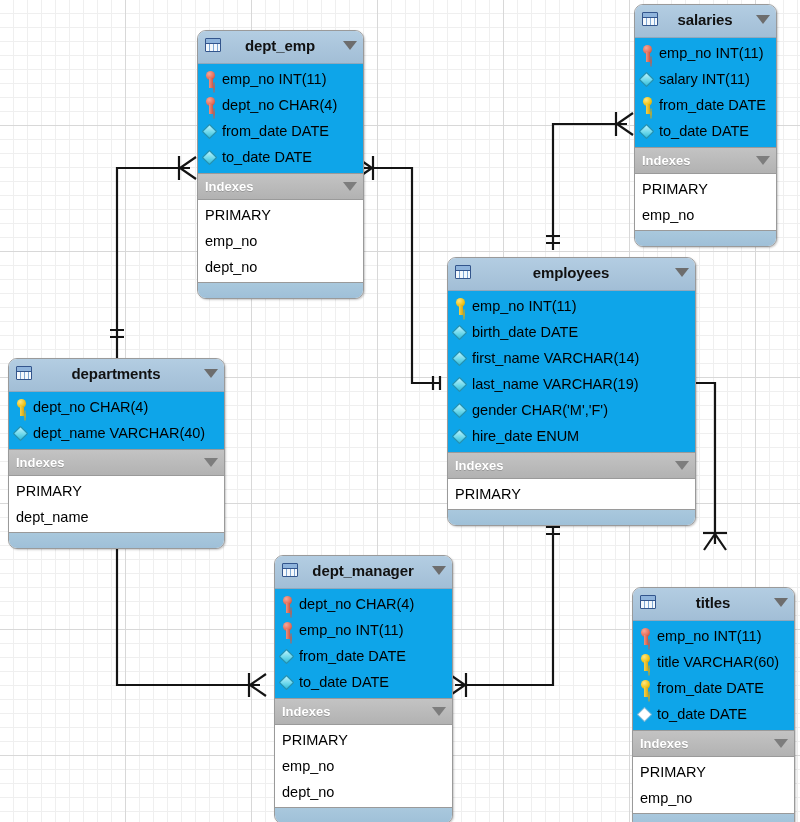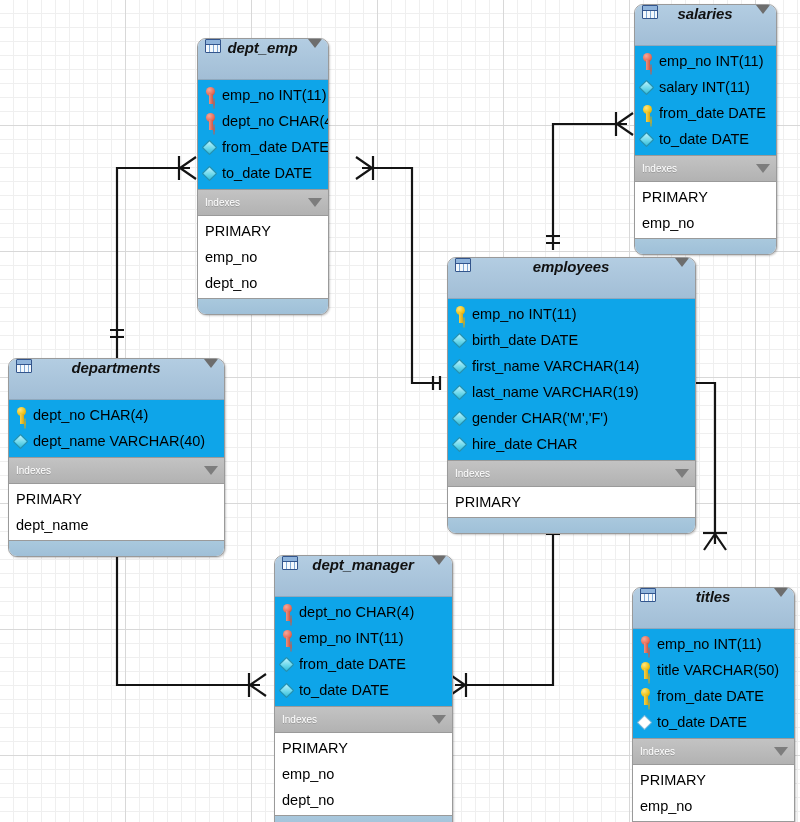--- a/index.html
+++ b/index.html
@@ -38,25 +38,25 @@
     position: absolute;
     box-sizing: border-box;
     border: 1px solid #9a9a9a;
     border-radius: 9px;
     background: #ffffff;
     box-shadow: 1px 1px 2px rgba(0,0,0,0.22);
     overflow: hidden;
   }
   .tbl-header {
     display: flex;
+    align-items: center;
     height: 28px;
-    padding: 0 6px 12px 7px;
+    padding: 0 6px 4px 7px;
     background: linear-gradient(to bottom, #b3cde2 0%, #a2bed6 100%);
     border-bottom: 1px solid #8fa8bd;
-    font-style: italic;
   }
   .tbl-icon {
     width: 16px; height: 14px;
     flex: 0 0 auto;
     border: 1px solid #33558c;
     border-radius: 1px;
     background:
       linear-gradient(to right,
         #f4f8fc 0px, #f4f8fc 3px,
         #7fa8d4 3px, #7fa8d4 4px,
@@ -159,22 +159,22 @@
     display: flex;
     align-items: center;
     height: 25px;
     padding: 0 6px 0 7px;
     background: linear-gradient(to bottom, #c3c3c3 0%, #b2b2b2 100%);
     border-top: 1px solid #9a9a9a;
     border-bottom: 1px solid #9a9a9a;
   }
   .idx-title {
     flex: 1 1 auto;
-    font-size: 10px;
-    font-weight: normal;
+    font-size: 13px;
+    font-weight: bold;
     color: #ffffff;
     text-shadow: 0 1px 0 rgba(0,0,0,0.18);
   }
   .idx-list {
     background: #ffffff;
     padding: 2px 8px 2px 0;
   }
   .idx {
     height: 26px;
     line-height: 26px;
@@ -237,21 +237,21 @@
       <g>
         <path d="M 665,383 L 715,383 L 715,544"></path>
         <path d="M 671,376 L 671,390 M 678,376 L 678,390"></path>
         <path d="M 703,533 L 727,533"></path>
         <path d="M 704,550 L 715,534 L 726,550"></path>
       </g>
 
     </g>
   </svg>
 
-<div class="tbl" style="left: 197px; top: 38px; width: 132px;">
+<div class="tbl" style="left: 197px; top: 30px; width: 167px;">
       <div class="tbl-header">
         <span class="tbl-icon"></span>
         <span class="tbl-title">dept_emp</span>
         <span class="caret"></span>
       </div>
       <div class="cols">
         <div class="col">
           <span class="gl key fk"></span>
           <span class="col-label">emp_no INT(11)</span>
         </div>
@@ -361,21 +361,21 @@
         <div class="col">
           <span class="gl dia"></span>
           <span class="col-label">last_name VARCHAR(19)</span>
         </div>
         <div class="col">
           <span class="gl dia"></span>
           <span class="col-label">gender CHAR('M','F')</span>
         </div>
         <div class="col">
           <span class="gl dia"></span>
-          <span class="col-label">hire_date CHAR</span>
+          <span class="col-label">hire_date ENUM</span>
         </div>
       </div>
       <div class="idx-header">
         <span class="idx-title">Indexes</span>
         <span class="caret light"></span>
       </div>
       <div class="idx-list">
         <div class="idx">PRIMARY</div>
       </div>
       <div class="tbl-footer"></div>
@@ -421,21 +421,21 @@
         <span class="tbl-title">titles</span>
         <span class="caret"></span>
       </div>
       <div class="cols">
         <div class="col">
           <span class="gl key fk"></span>
           <span class="col-label">emp_no INT(11)</span>
         </div>
         <div class="col">
           <span class="gl key"></span>
-          <span class="col-label">title VARCHAR(50)</span>
+          <span class="col-label">title VARCHAR(60)</span>
         </div>
         <div class="col">
           <span class="gl key"></span>
           <span class="col-label">from_date DATE</span>
         </div>
         <div class="col">
           <span class="gl dia hollow"></span>
           <span class="col-label">to_date DATE</span>
         </div>
       </div>

